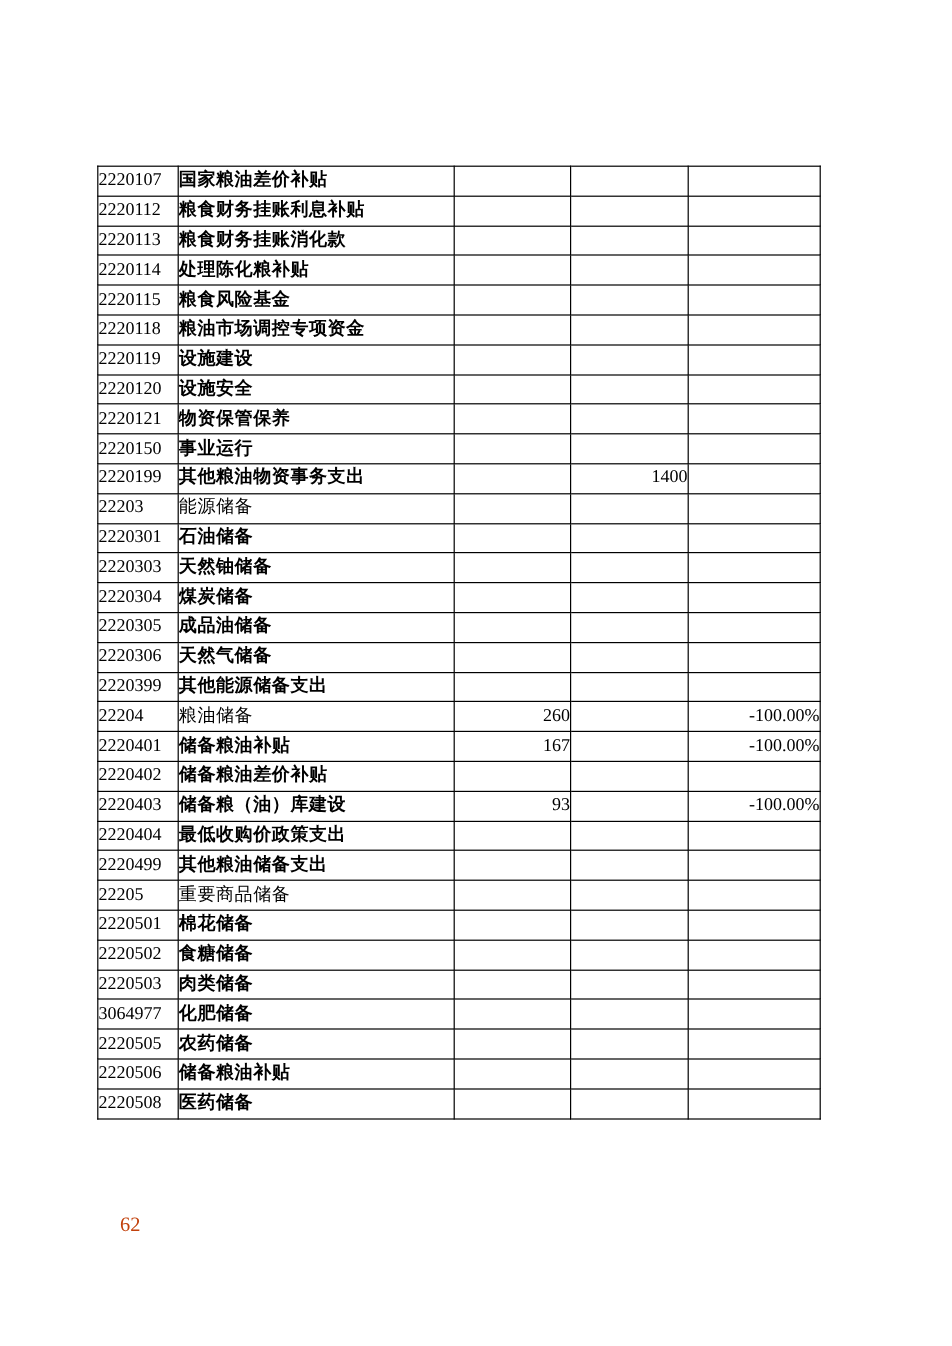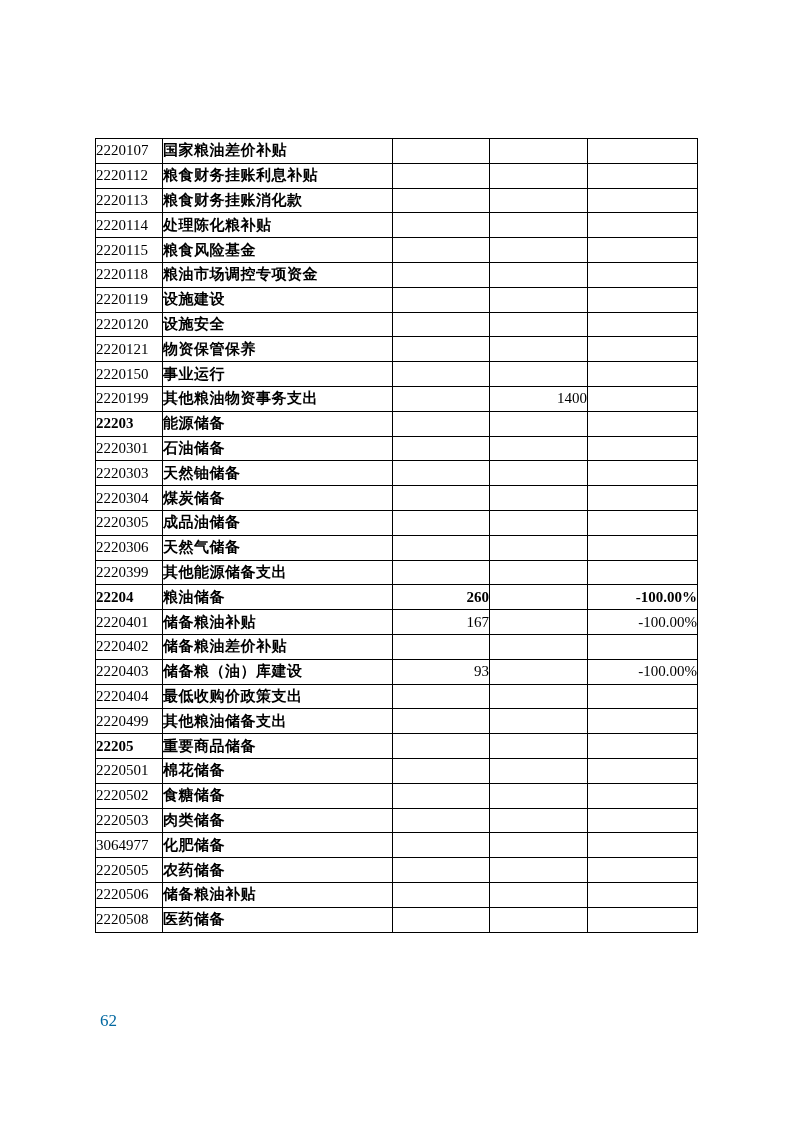--- a/index.html
+++ b/index.html
@@ -11,48 +11,48 @@
     position: relative;
     width: 793px;
     height: 1122px;
     background: #ffffff;
     overflow: hidden;
     font-family: "Liberation Serif", "DejaVu Serif", serif;
     color: #000000;
   }
   table.budget {
     position: absolute;
-    left: 95px;
+    left: 81px;
     top: 138px;
     width: 602px;
     height: 675px;
     border-collapse: collapse;
     table-layout: fixed;
   }
   table.budget td {
     border: 1px solid #000000;
     font-size: 15px;
     line-height: 1;
     height: 23.8px;
     vertical-align: middle;
     white-space: nowrap;
     overflow: hidden;
     padding: 0;
   }
   td.code { text-align: left; padding-left: 5px; }
   td.name { text-align: left; padding-left: 9px; letter-spacing: 0.5px; font-weight: bold; }
   td.num  { text-align: right; padding-right: 6px; }
   td.pct  { text-align: right; padding-right: 5px; }
-  tr.bold td { font-weight: bold; }
+  tr.bold td { font-weight: normal; }
   .page-number {
     position: absolute;
     left: 100px;
     top: 1011px;
     font-size: 17px;
-    color: #0369a1;
+    color: #c2410c;
   }
 </style>
 </head>
 <body>
 
 <div class="page">
 
   <table class="budget">
     <colgroup>
       <col style="width:67px">

